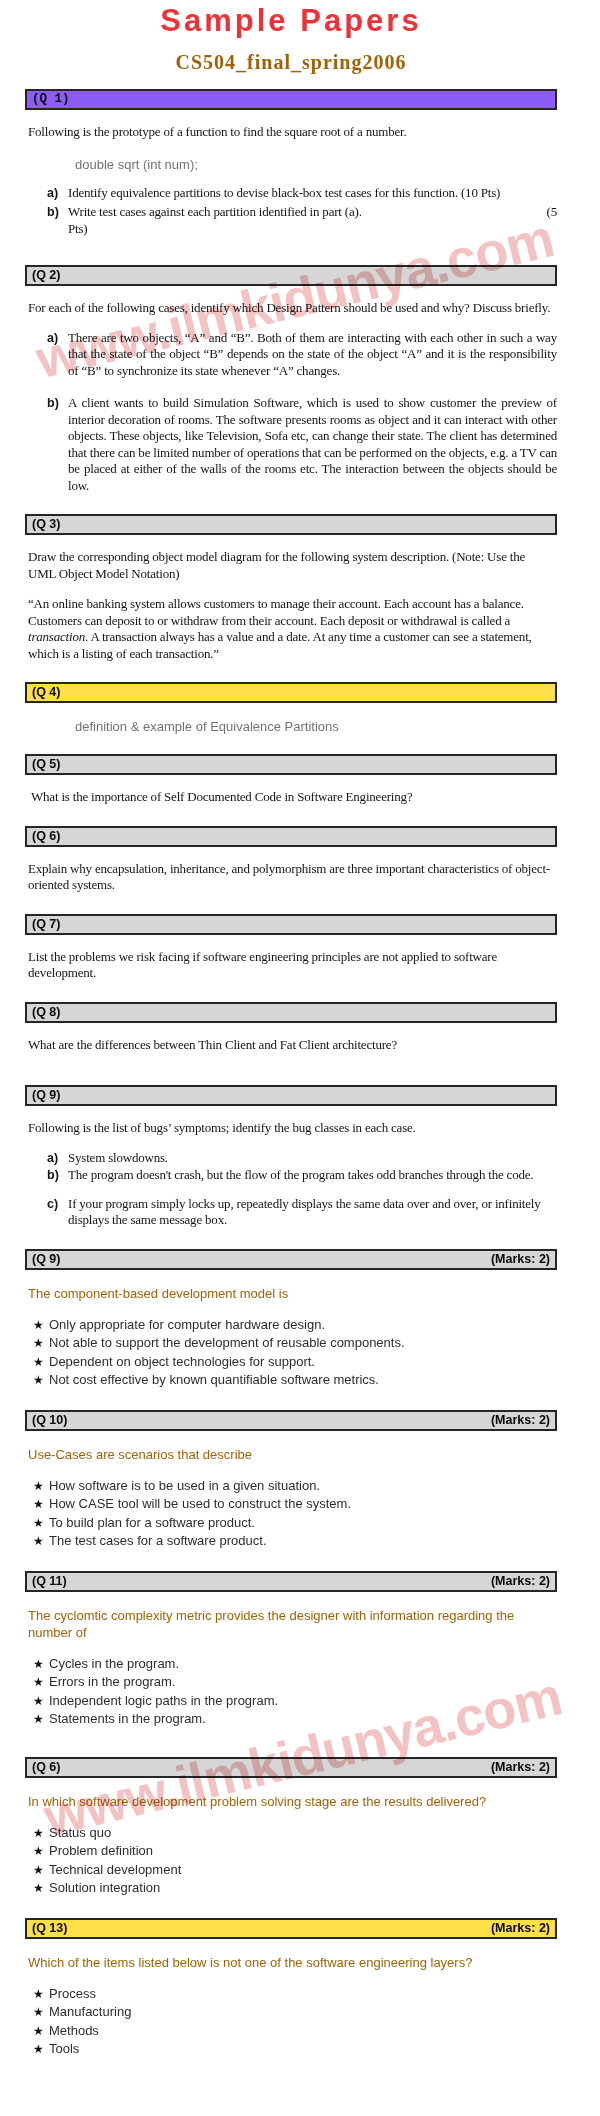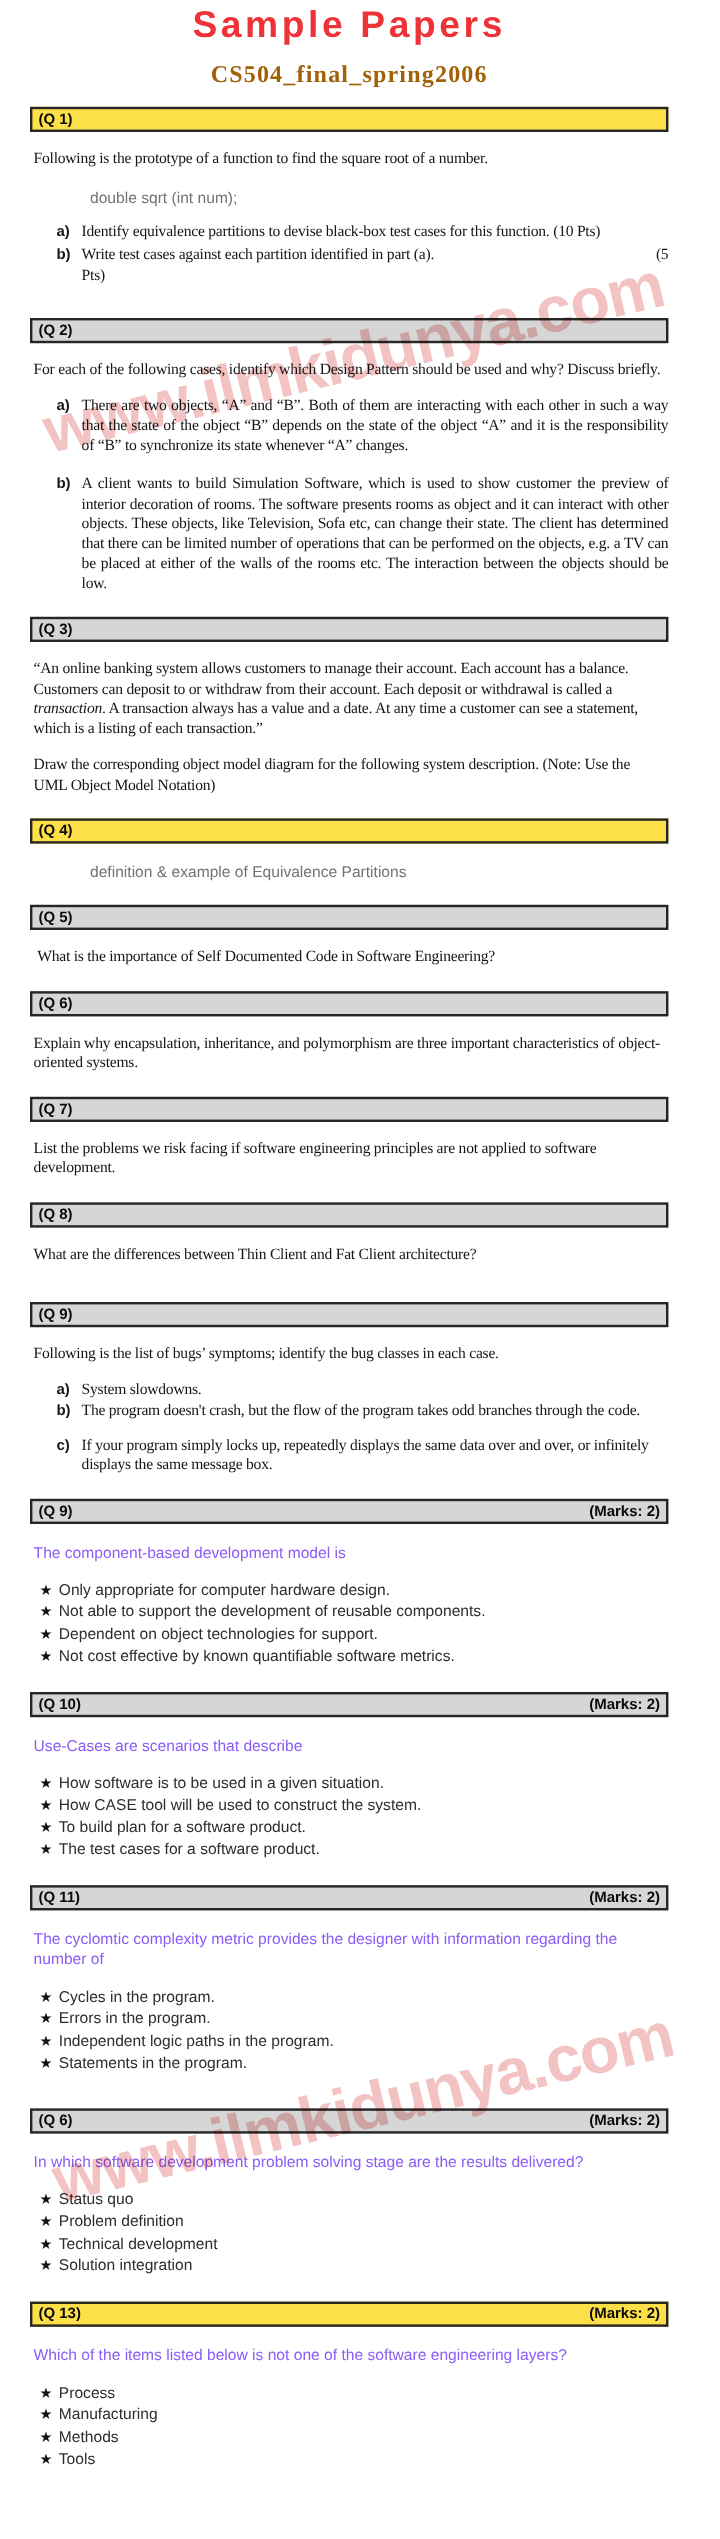--- a/index.html
+++ b/index.html
@@ -50,21 +50,21 @@
     padding-top:1px;
   }
   .abc-text{flex:1;font-size:13px;line-height:16.5px;letter-spacing:-0.2px;}
   .abc.justified .abc-text{text-align:justify;}
   .marks-right{float:right;}
   .s-q9f .abc-item + .abc-item{margin-top:1px;}
   .s-q9f .abc-item:nth-child(3){margin-top:12px;}
 
   .mcq-q{
     margin:15px 3px 0 3px;font-family:"Liberation Sans",sans-serif;
-    font-size:13px;line-height:17px;color:#8b5cf6;
+    font-size:13px;line-height:17px;color:#a16207;
   }
   .stars{margin-top:14px;}
   .star-item{
     display:flex;line-height:17.5px;font-family:"Liberation Sans",sans-serif;
     font-size:13px;color:#2d2d2d;
   }
   .star{
     flex:0 0 16px;margin-left:8px;font-size:12px;color:#111;padding-top:1px;
   }
   .opt-text{flex:1;}
@@ -83,21 +83,21 @@
 
 <div class="wm wm1" style="color: rgb(233, 143, 143);">www.ilmkidunya.com</div>
 <div class="wm wm2" style="color: rgb(233, 143, 143);">www.ilmkidunya.com</div>
 
 <div class="content">
 
   <div class="page-title" style="color: rgb(238, 51, 56);">Sample Papers</div>
   <div class="page-subtitle">CS504_final_spring2006</div>
 
   <section>
-    <div class="qbar first" style="background: #fde047;">
+    <div class="qbar first" style="background: #8b5cf6; font-family: Liberation Mono, monospace;">
       <span>(Q 1)</span>
       <span></span>
     </div>
     <div class="para">Following is the prototype of a function to find the square root of a number.</div>
     <div class="code-line">double sqrt (int num);</div>
     <div class="abc">
       <div class="abc-item">
         <span class="abc-label">a)</span>
         <div class="abc-text">Identify equivalence partitions to devise black-box test cases for this function. (10 Pts)</div>
       </div>
@@ -128,24 +128,24 @@
           <div class="abc-text">A client wants to build Simulation Software, which is used to show customer the preview of interior decoration of rooms.  The software presents rooms as object and it can interact with other objects. These objects, like Television, Sofa etc, can change their state. The client has determined that there can be limited number of operations that can be performed on the objects, e.g. a TV can be placed at either of the walls of the rooms etc. The interaction between the objects should be low.</div>
         </div>
       </div>
   </section>
 
   <section>
     <div class="qbar" style="background: rgb(214, 214, 214);">
       <span>(Q 3)</span>
       <span></span>
     </div>
+    <div class="para">Draw the corresponding object model diagram for the following system description. (Note: Use the UML Object Model Notation)</div>
     <div class="para quote-para">
       <span>“An online banking system allows customers to manage their account. Each account has a balance. Customers can deposit to or withdraw from their account. Each deposit or withdrawal is called a </span><span class="it">transaction</span><span>. A transaction always has a value and a date. At any time a customer can see a statement, which is a listing of each transaction.”</span>
     </div>
-    <div class="para">Draw the corresponding object model diagram for the following system description. (Note: Use the UML Object Model Notation)</div>
   </section>
 
   <section>
     <div class="qbar" style="background: #fde047;">
       <span>(Q 4)</span>
       <span></span>
     </div>
     <div class="ans-sans">definition &amp; example of Equivalence Partitions</div>
   </section>
 

